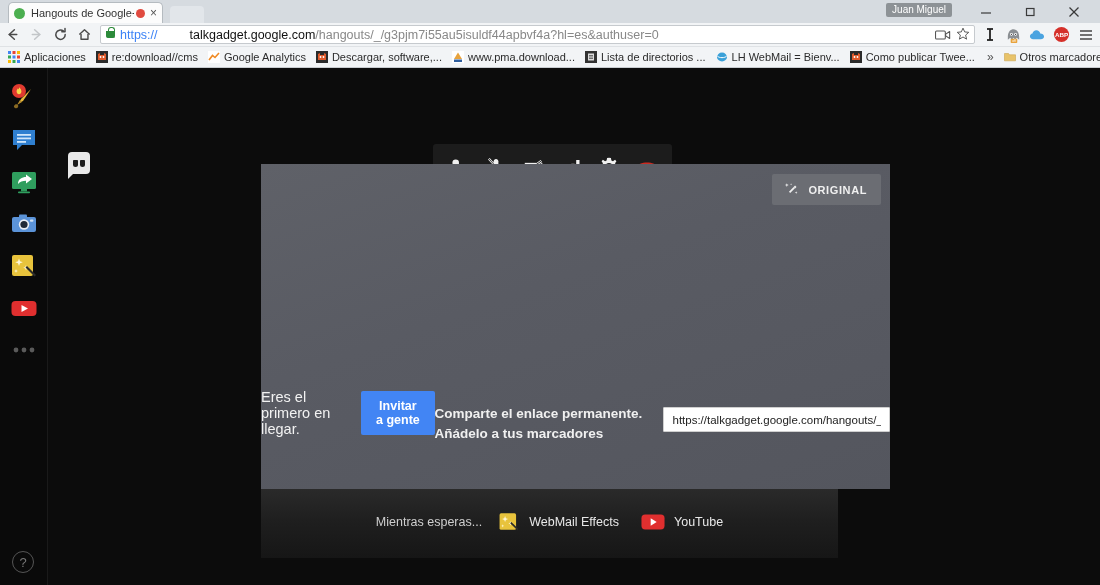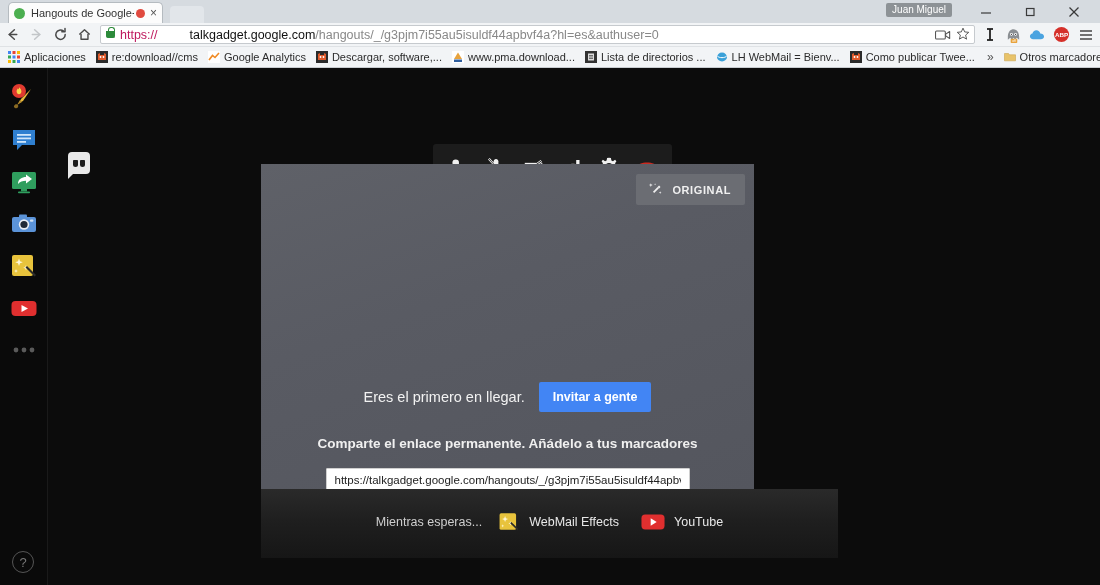--- a/index.html
+++ b/index.html
@@ -79,21 +79,21 @@
     width: 9px; height: 7px; border: 1.3px solid #2c8a3a; border-top: none;
     border-radius: 0 0 2px 2px; position: relative; margin-right: 5px;
     background: #2c8a3a;
   }
   .lock::before {
     content: ""; position: absolute; left: 1.4px; top: -4.5px;
     width: 5px; height: 5px; border: 1.3px solid #2c8a3a;
     border-bottom: none; border-radius: 3px 3px 0 0;
   }
   .url { font-size: 12.5px; color: #222; white-space: nowrap; }
-  .url .scheme { color: #be185d; }
+  .url .scheme { color: #3b82f6; }
   .url .host { color: #111; margin-left: 32px; }
   .url .path { color: #888; }
   .omnibox-icons {
     position: absolute; right: 4px; top: 0; height: 19px;
     display: flex; align-items: center; gap: 5px;
   }
   .ext-icons {
     display: flex; align-items: center; gap: 7px; padding-right: 6px;
   }
   .ext { width: 17px; height: 17px; display: flex; align-items: center; justify-content: center; cursor: pointer; }
@@ -167,40 +167,40 @@
     display: flex; align-items: center; justify-content: space-around;
     padding: 0 6px;
   }
   .cbtn {
     width: 30px; height: 30px; display: flex; align-items: center;
     justify-content: center; cursor: pointer;
   }
 
   
   .stage {
-    position: absolute; left: 261px; top: 96px; width: 493px; height: 325px;
+    position: absolute; left: 261px; top: 96px; width: 629px; height: 325px;
     background: linear-gradient(160deg, #5f6168 0%, #595b63 40%, #54565e 100%);
     overflow: hidden;
   }
   .stage-bottom {
     position: absolute; left: 261px; top: 421px; width: 577px; height: 69px;
     background: linear-gradient(180deg, #2a2a2a 0%, #1f1f1f 45%, #161616 100%);
   }
   .original-btn {
     position: absolute; right: 9px; top: 10px;
     background: #6b6d73; border-radius: 2px;
     display: flex; align-items: center; gap: 8px;
     padding: 7px 14px 7px 11px; cursor: pointer;
   }
   .original-label {
     font-size: 11px; color: #f0f0f0; letter-spacing: 0.6px; font-weight: bold;
   }
   .center-block {
     position: absolute; left: 0; right: 0; top: 218px;
-    display: flex; flex-direction: column; align-items: center;
+    display: flex; flex-direction: row; align-items: center;
   }
   .row-first {
     display: flex; align-items: center; gap: 14px;
   }
   .first-text {
     font-size: 14.5px; color: #f2f2f2;
   }
   .invite-btn {
     background: #4285f4; color: #ffffff; font-size: 12.5px; font-weight: bold;
     padding: 8px 14px; border-radius: 2px; cursor: pointer; border: none;

